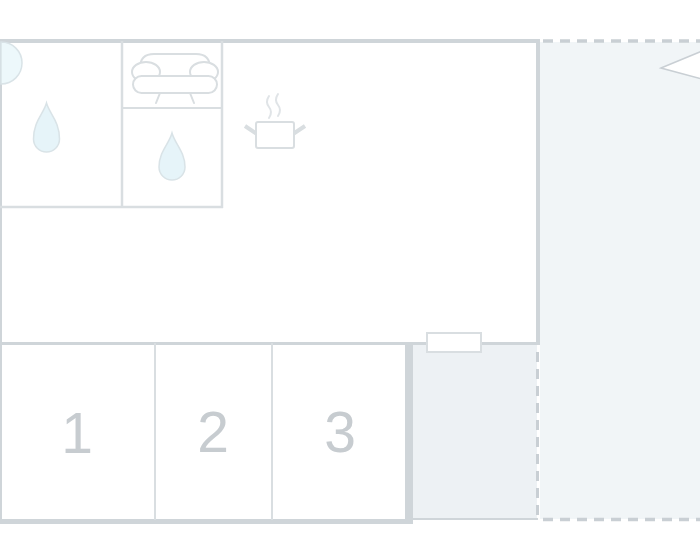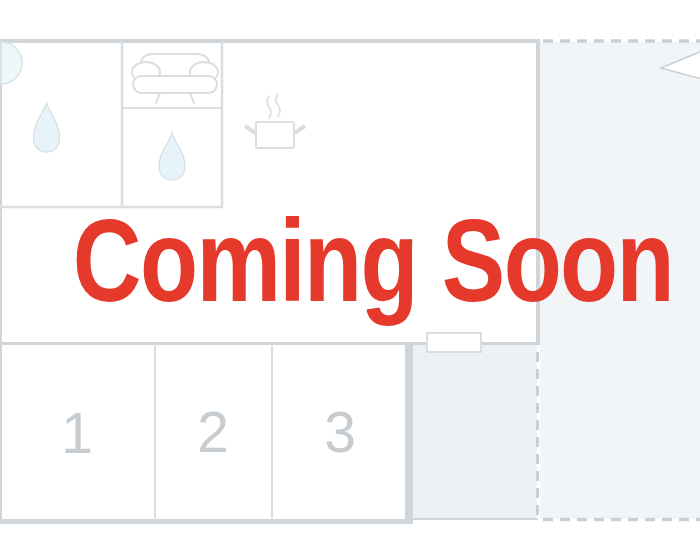--- a/index.html
+++ b/index.html
@@ -101,17 +101,14 @@
 
     <rect class="win" x="427" y="333" width="54" height="19"></rect>
 
     <polygon class="tri" points="661,68 702,51 702,79"></polygon>
   </svg>
 
   <div class="room-num" style="left:77px;top:433px">1</div>
   <div class="room-num" style="left:213px;top:432px">2</div>
   <div class="room-num" style="left:340px;top:432px">3</div>
 
-  <div class="coming-soon">
-    <span class="squeeze">Coming Soon</span>
-  </div>
 
 </div>
 
 </body></html>

